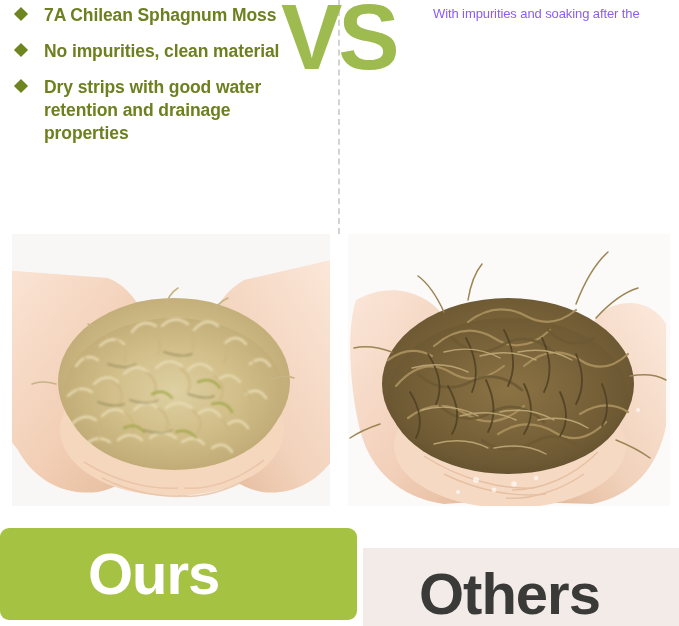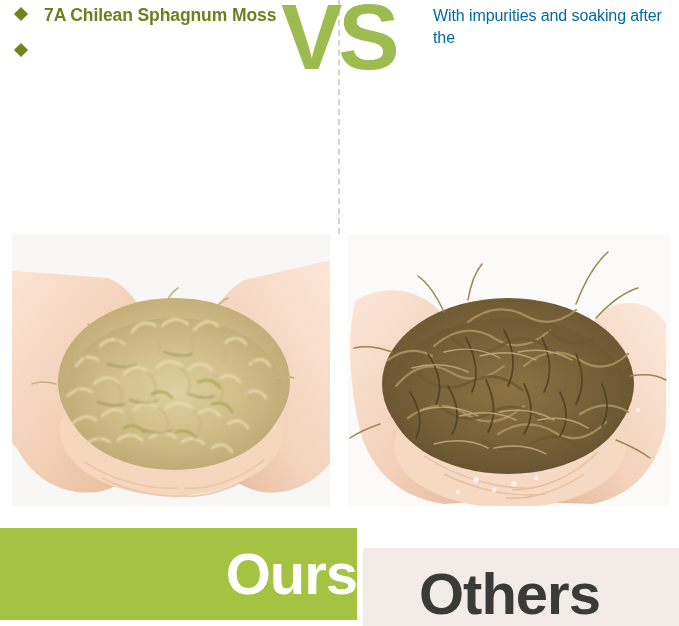--- a/index.html
+++ b/index.html
@@ -83,22 +83,22 @@
   .cons-list {
     position: absolute;
     left: 433px;
     top: 5px;
     width: 240px;
     margin: 0;
     padding: 0;
     list-style: none;
   }
   .cons-item {
-    color: #0369a1;
-    font-size: 16px;
+    color: #8b5cf6;
+    font-size: 13px;
     font-weight: normal;
     line-height: 1.38;
     letter-spacing: -0.1px;
     margin-bottom: 22px;
   }
 
   
   .photo-row {
     position: absolute;
     left: 0;
@@ -134,21 +134,22 @@
     position: absolute;
     top: 0;
     height: 92px;
     display: flex;
     align-items: center;
   }
   .label-ours {
     left: 0;
     width: 357px;
     background: #a6c243;
-    justify-content: flex-end;
+    justify-content: flex-start;
+    border-radius: 9px;
   }
   .label-others {
     left: 363px;
     width: 316px;
     background: #f2ebe7;
     justify-content: flex-start;
     margin-top: 20px;
   }
   .label-text {
     font-size: 58px;
@@ -172,20 +173,25 @@
 
   <div class="top-section">
 
     <ul class="pros-list">
       <li class="pros-item">
         <span class="bullet-diamond"></span>
         <span>7A Chilean Sphagnum Moss</span>
       </li>
       <li class="pros-item">
         <span class="bullet-diamond"></span>
+        <span>No impurities, clean material</span>
+      </li>
+      <li class="pros-item">
+        <span class="bullet-diamond"></span>
+        <span>Dry strips with good water retention and drainage properties</span>
       </li>
     </ul>
 
     <div class="divider-dashed"></div>
 
     <div class="vs-mark">VS</div>
 
     <ul class="cons-list">
       <li class="cons-item">With impurities and soaking after the</li>
     </ul>

